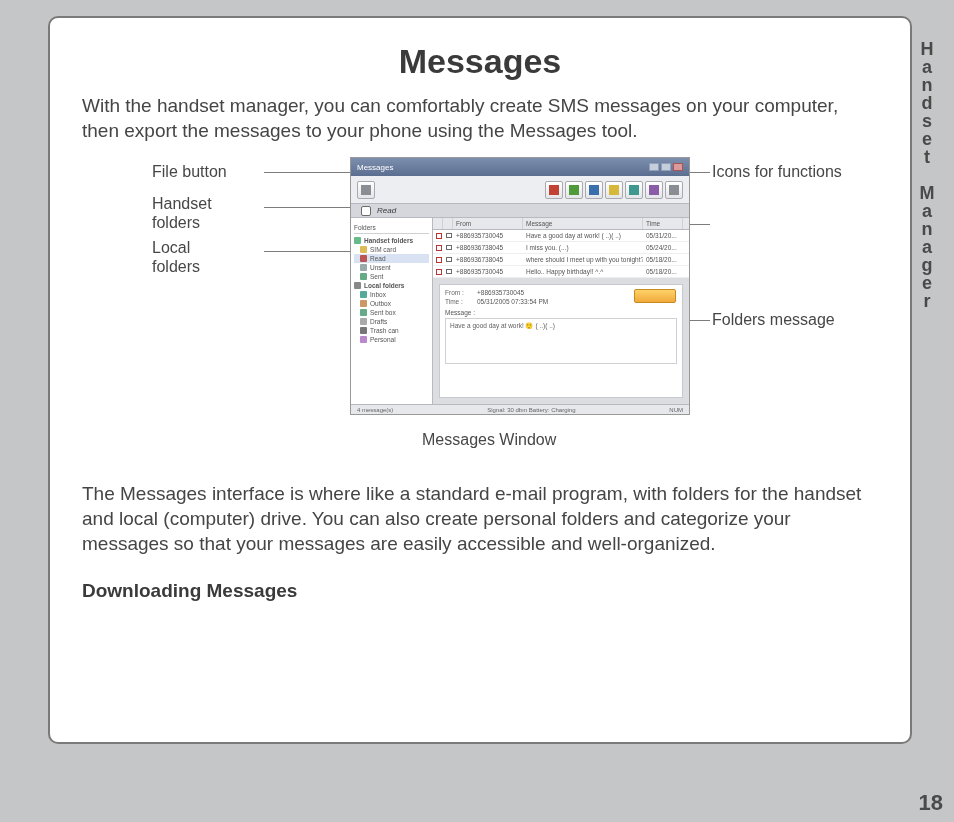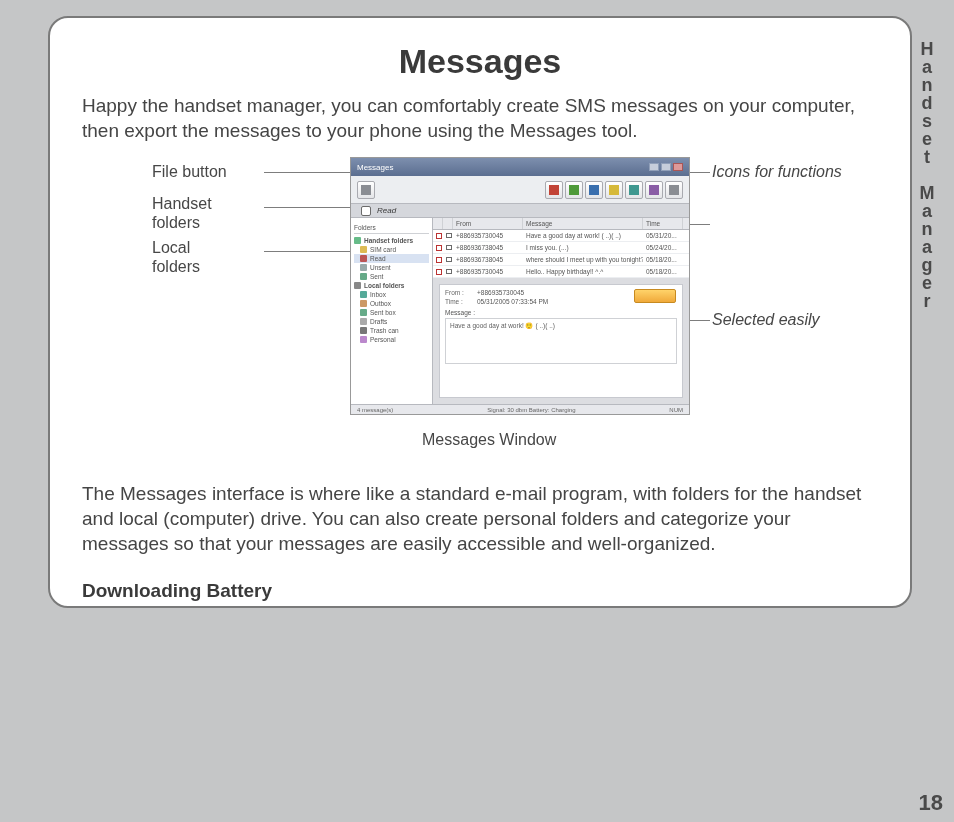--- a/index.html
+++ b/index.html
@@ -8,24 +8,24 @@
     background: #c5c6c7;
     font-family: Arial, Helvetica, sans-serif;
     color: #404040;
     position: relative;
     overflow: hidden;
   }
 
   .page-card {
     position: absolute;
     left: 48px; top: 16px;
-    width: 864px; height: 592px;
+    width: 864px; height: 728px;
     background: #fff;
     border: 2px solid #7a7a7a;
-    border-radius: 20px;
+    border-radius: 10px;
     padding: 24px 32px 28px 32px;
   }
 
   h1.title {
     text-align: center;
     font-size: 34px;
     font-weight: 700;
     color: #3a3a3a;
     margin-bottom: 12px;
   }
@@ -54,21 +54,21 @@
     height: 300px;
     margin-top: 8px;
   }
   .callout {
     position: absolute;
     font-size: 16px;
     color: #474747;
     line-height: 1.15;
   }
   .callout.left { text-align: left; }
-  .callout.right { text-align: left; font-style: italic; }
+  .callout.right { text-align: left; }
 
   .leader {
     position: absolute;
     height: 0;
     border-top: 1px solid #7d7d7d;
   }
 
   .caption {
     position: absolute;
     font-size: 16px;
@@ -229,41 +229,41 @@
     color: #4a4a4a;
   }
 </style>
 </head>
 <body>
 
 <div class="page-card">
 
   <h1 class="title">Messages</h1>
 
-  <p class="body">Happy the handset manager, you can comfortably create SMS messages on your computer, then export the messages to your phone using the Messages tool.</p>
+  <p class="body">With the handset manager, you can comfortably create SMS messages on your computer, then export the messages to your phone using the Messages tool.</p>
 
   <div class="figure-wrap">
 
     <div class="callout left" style="left:70px; top:12px; width:110px;">File button</div>
     <div class="leader" style="left:182px; top:21px; width:86px;"></div>
 
     <div class="callout left" style="left:70px; top:44px; width:110px; white-space:pre-line;">Handset
 folders</div>
     <div class="leader" style="left:182px; top:56px; width:92px;"></div>
 
     <div class="callout left" style="left:70px; top:88px; width:110px; white-space:pre-line;">Local
 folders</div>
     <div class="leader" style="left:182px; top:100px; width:94px;"></div>
 
     <div class="callout right" style="left:630px; top:12px;">Icons for functions</div>
     <div class="leader" style="left:606px; top:21px; width:22px;"></div>
 
     <div class="leader" style="left:560px; top:73px; width:68px;"></div>
 
-    <div class="callout right" style="left:630px; top:160px;">Selected easily</div>
+    <div class="callout right" style="left:630px; top:160px;">Folders message</div>
     <div class="leader" style="left:585px; top:169px; width:43px;"></div>
 
     <div class="caption" style="left:340px; top:272px;">Messages Window</div>
 
     <div class="app">
       <div class="app-titlebar">
         <span>Messages</span>
         <span style="display:flex;gap:2px;">
           <span style="width:10px;height:8px;background:#c7cedb;border:1px solid #91a0b9;"></span>
           <span style="width:10px;height:8px;background:#c7cedb;border:1px solid #91a0b9;"></span>
@@ -417,21 +417,21 @@
       <div class="app-status">
         <span>4 message(s)</span>
         <span>Signal: 30 dbm Battery: Charging</span>
         <span>NUM</span>
       </div>
     </div>
   </div>
 
   <p class="body body2">The Messages interface is where like a standard e-mail program, with folders for the handset and local (computer) drive. You can also create personal folders and categorize your messages so that your messages are easily accessible and well-organized.</p>
 
-  <h3 class="sub">Downloading Battery</h3>
+  <h3 class="sub">Downloading Messages</h3>
 
 </div>
 
 <div class="sidebar-label" id="sidebar-label">
     <span>H</span>
     <span>a</span>
     <span>n</span>
     <span>d</span>
     <span>s</span>
     <span>e</span>

